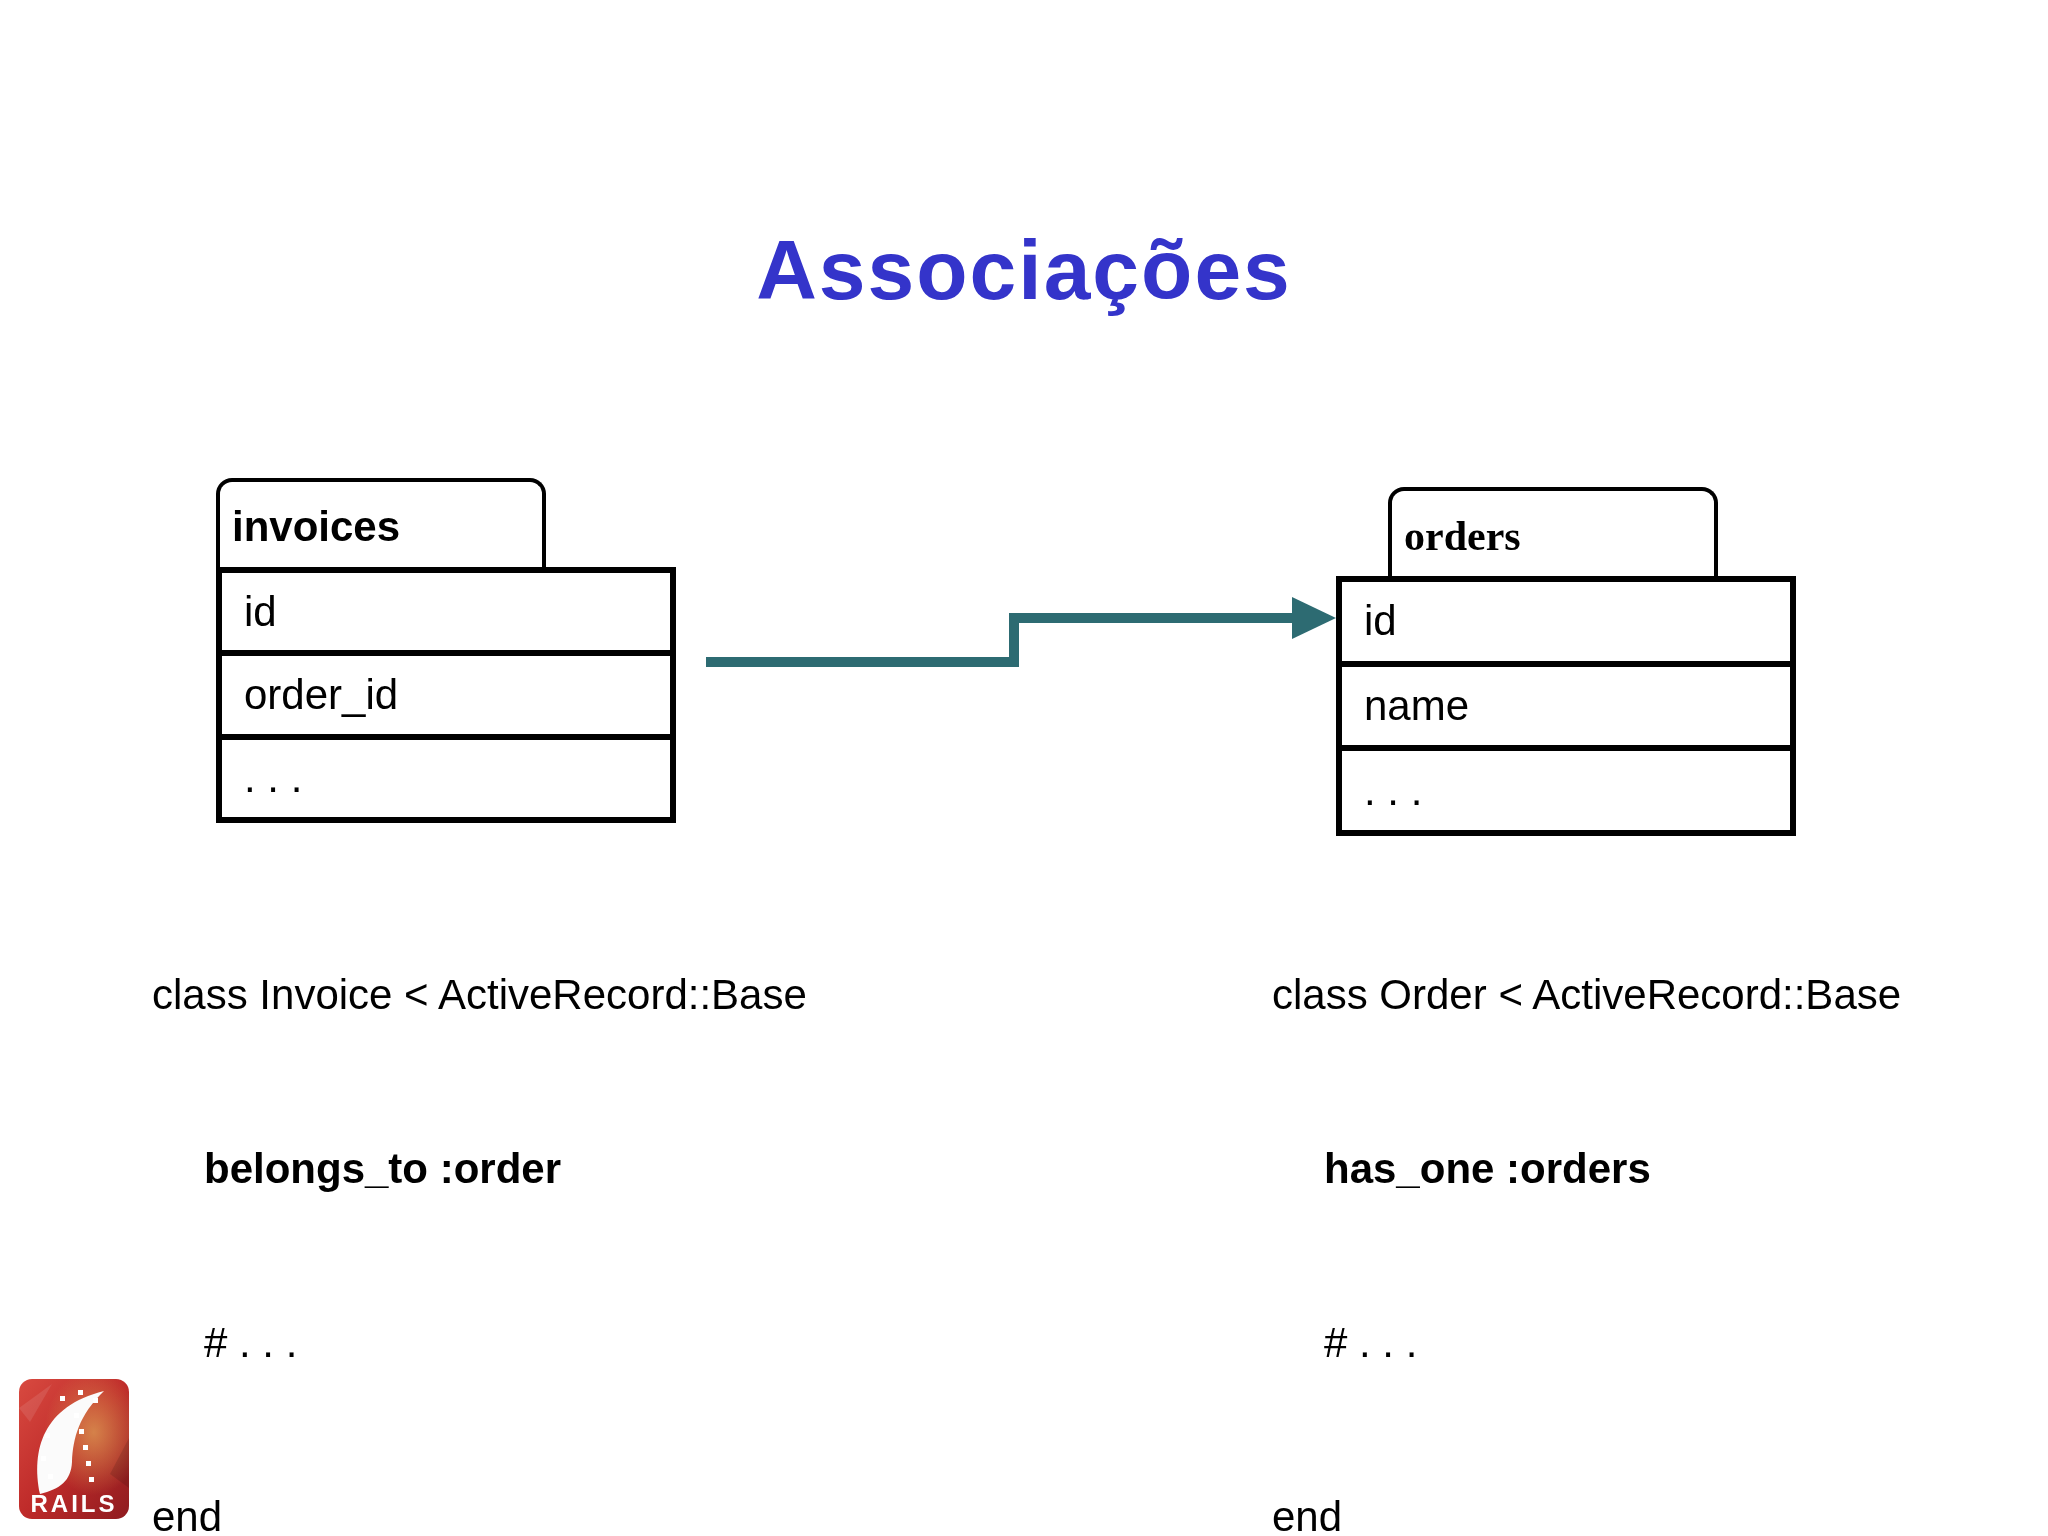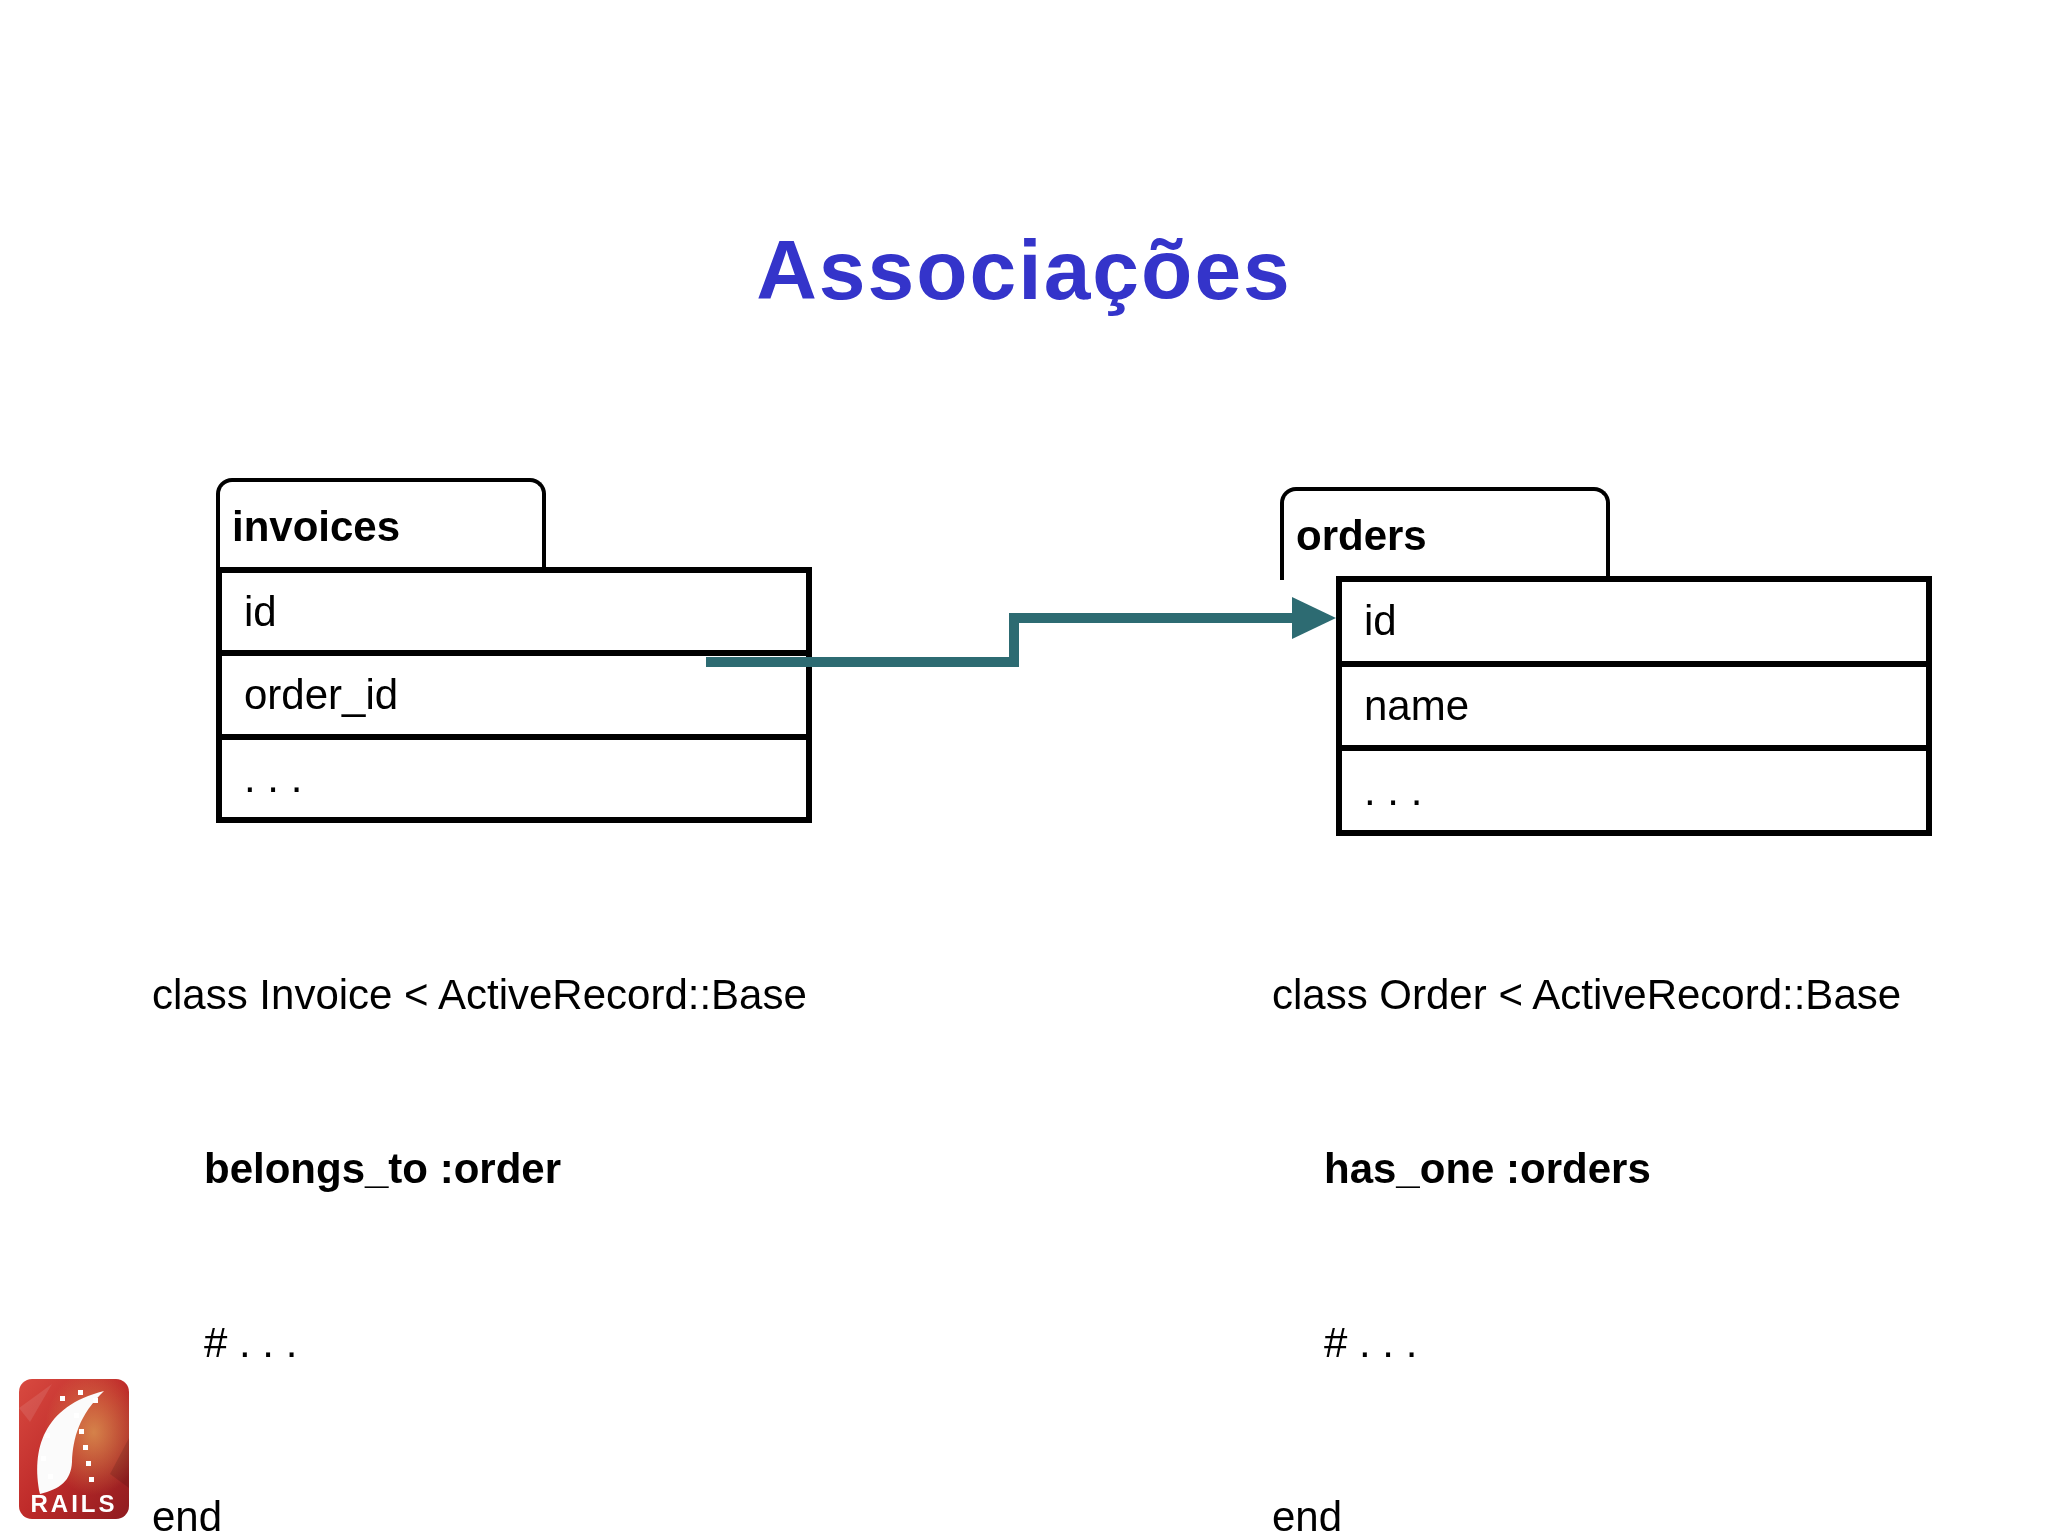--- a/index.html
+++ b/index.html
@@ -41,42 +41,42 @@
     padding-left: 12px;
     z-index: 1;
   }
   .folder-tab .tab-label {
     font-size: 42px;
     font-weight: 700;
     color: #000000;
   }
   .folder-body {
     position: absolute;
-    width: 596px;
+    width: 460px;
     background: #ffffff;
     border: 6px solid #000000;
     box-sizing: border-box;
     display: flex;
     flex-direction: column;
     z-index: 2;
   }
   .folder-row {
     flex: 1;
     display: flex;
     align-items: center;
     padding-left: 22px;
     font-size: 42px;
     color: #000000;
     background: #ffffff;
   }
   .folder-row + .folder-row { border-top: 6px solid #000000; }
 
   #invoices-tab  { left: 216px; top: 478px; }
   #invoices-body { left: 216px; top: 567px; height: 256px; }
-  #orders-tab    { left: 1280px; top: 487px; }
+  #orders-tab    { left: 1388px; top: 487px; font-family: Liberation Serif, serif; }
   #orders-body   { left: 1336px; top: 576px; height: 260px; }
 
   .connector-layer {
     position: absolute;
     left: 0; top: 0;
     width: 2048px;
     height: 1536px;
     pointer-events: none;
     z-index: 3;
   }

